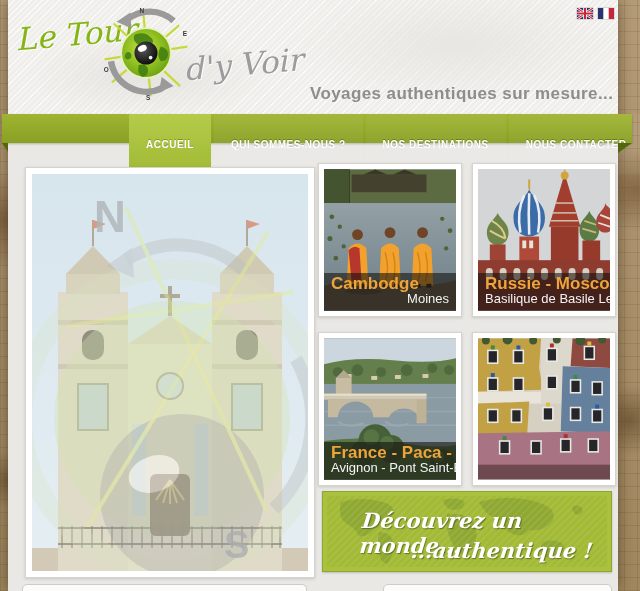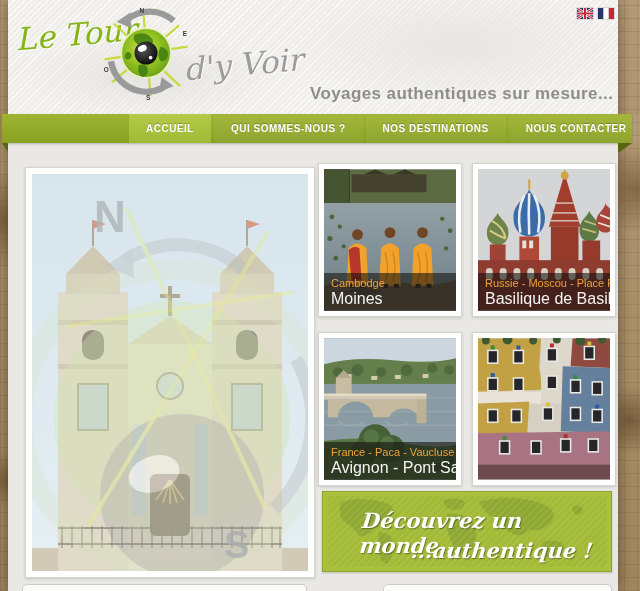--- a/index.html
+++ b/index.html
@@ -32,42 +32,42 @@
     text-shadow:1px 1px 0 rgba(255,255,255,.8);}
   .logo-eye{position:absolute;left:92px;top:4px;}
   .tagline{position:absolute;left:302px;top:84px;font-size:17px;font-weight:bold;
     color:#8d8d8d;letter-spacing:.4px;}
   .flags{position:absolute;right:4px;top:8px;display:flex;gap:5px;}
   .flags svg{display:block;box-shadow:0 0 1px rgba(0,0,0,.6);cursor:pointer;}
   
   .nav{position:absolute;left:-6px;top:114px;width:630px;height:29px;
     background:linear-gradient(#9fb432,#89a023);box-shadow:0 1px 2px rgba(0,0,0,.25);}
   .nav-items{position:absolute;left:127px;top:0;height:29px;display:flex;}
-  .nav-item{height:29px;line-height:29px;padding:0 17px;margin-right:3px;
+  .nav-item{height:29px;line-height:29px;padding:16px 17px;margin-right:3px;
     font-size:10px;font-weight:bold;color:#fff;letter-spacing:.5px;cursor:pointer;
     background:rgba(255,255,255,.05);text-shadow:0 -1px 0 rgba(0,0,0,.25);white-space:nowrap;}
   .nav-item.active{background:linear-gradient(#b3cb49,#a0ba35);}
   .fold-left{position:absolute;left:-6px;top:143px;width:0;height:0;
     border-top:9px solid #55660f;border-left:6px solid transparent;}
   .fold-right{position:absolute;left:610px;top:143px;width:0;height:0;
     border-top:10px solid #55660f;border-right:14px solid transparent;}
   
   .photo-box{position:absolute;background:#fff;border:1px solid #d6d3cf;
     box-shadow:0 1px 3px rgba(0,0,0,.15);padding:5px;box-sizing:border-box;cursor:pointer;}
   .photo-wrap{position:relative;width:100%;height:100%;overflow:hidden;background:#cfd6da;}
   .photo-wrap svg{display:block;}
   .hero-box{left:17px;top:167px;width:290px;height:411px;padding:6px;}
   .card-1{left:310px;top:163px;width:144px;height:154px;}
   .card-2{left:464px;top:163px;width:144px;height:154px;}
   .card-3{left:310px;top:332px;width:144px;height:154px;}
   .card-4{left:464px;top:332px;width:144px;height:154px;}
   .caption{position:absolute;left:0;right:0;bottom:0;background:rgba(18,16,12,.58);
     padding:3px 7px 5px;}
-  .caption .title{font-size:11px;font-weight:normal;color:#eda43b;line-height:15px;white-space:nowrap;}
-  .caption .subtitle{font-size:16px;color:#f4f4f4;line-height:15px;white-space:nowrap;}
+  .caption .title{font-size:17px;font-weight:bold;color:#eda43b;line-height:15px;white-space:nowrap;}
+  .caption .subtitle{font-size:13px;color:#f4f4f4;line-height:15px;white-space:nowrap;text-align:right;}
   
   .banner{position:absolute;left:314px;top:491px;width:290px;height:81px;
     background:#a9c13d;border:1px solid #8ea530;box-sizing:border-box;box-shadow:0 1px 2px rgba(0,0,0,.2);}
   .banner-inner{position:absolute;left:4px;top:4px;right:4px;bottom:4px;background:#a2ba35;
     overflow:hidden;}
   .banner-stripes{position:absolute;inset:0;
     background:repeating-linear-gradient(135deg, rgba(255,255,255,.07) 0 2px, transparent 2px 5px);}
   .banner-line1{position:absolute;left:34px;top:12px;font-family:"DejaVu Serif",serif;
     font-style:italic;font-weight:bold;font-size:21px;color:#fff;
     text-shadow:1px 1px 1px rgba(60,70,20,.6);transform:skewX(-6deg);}

